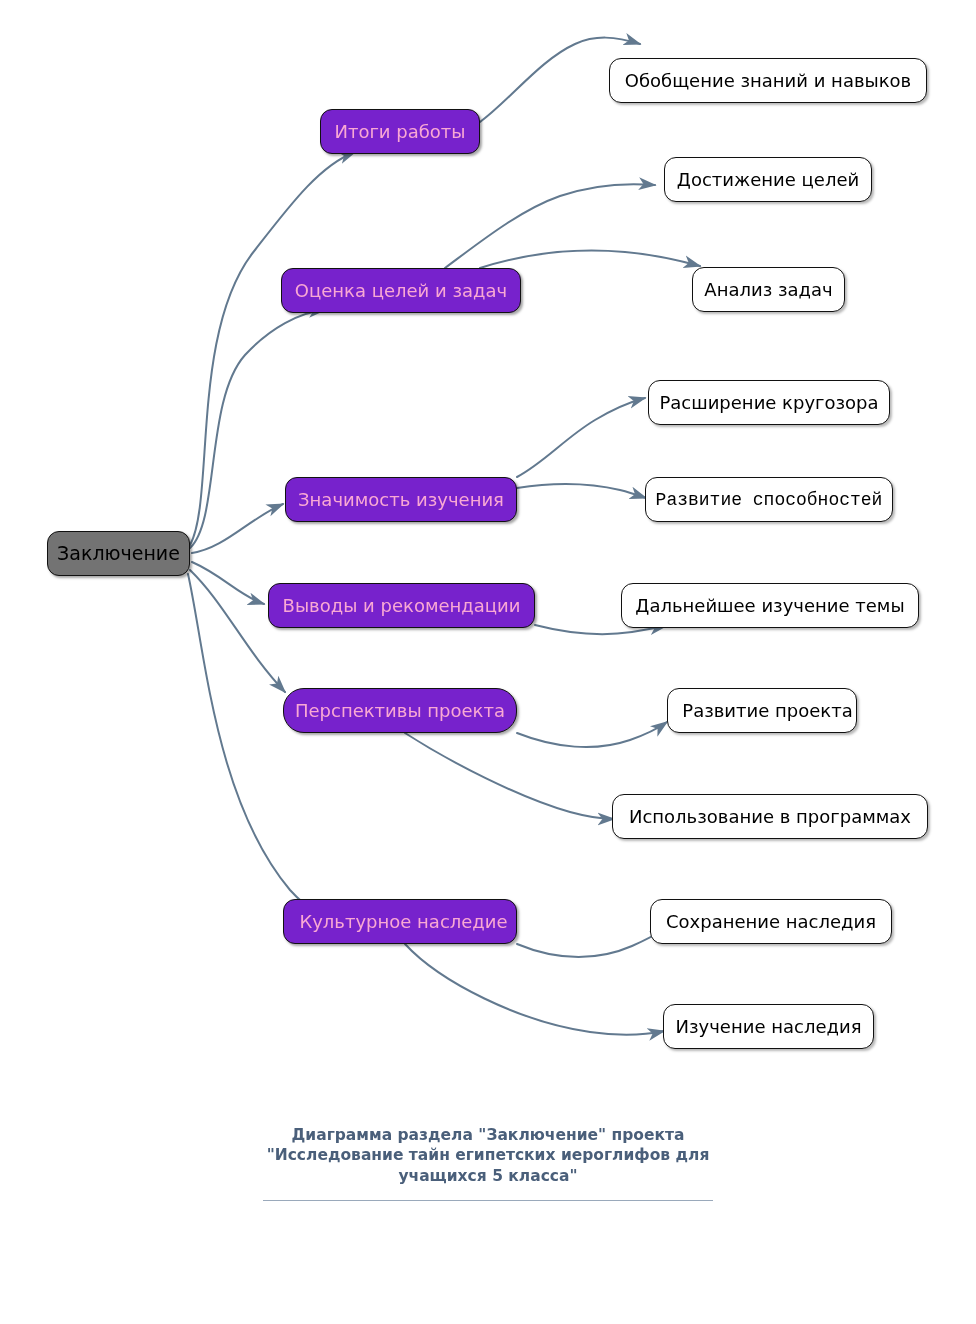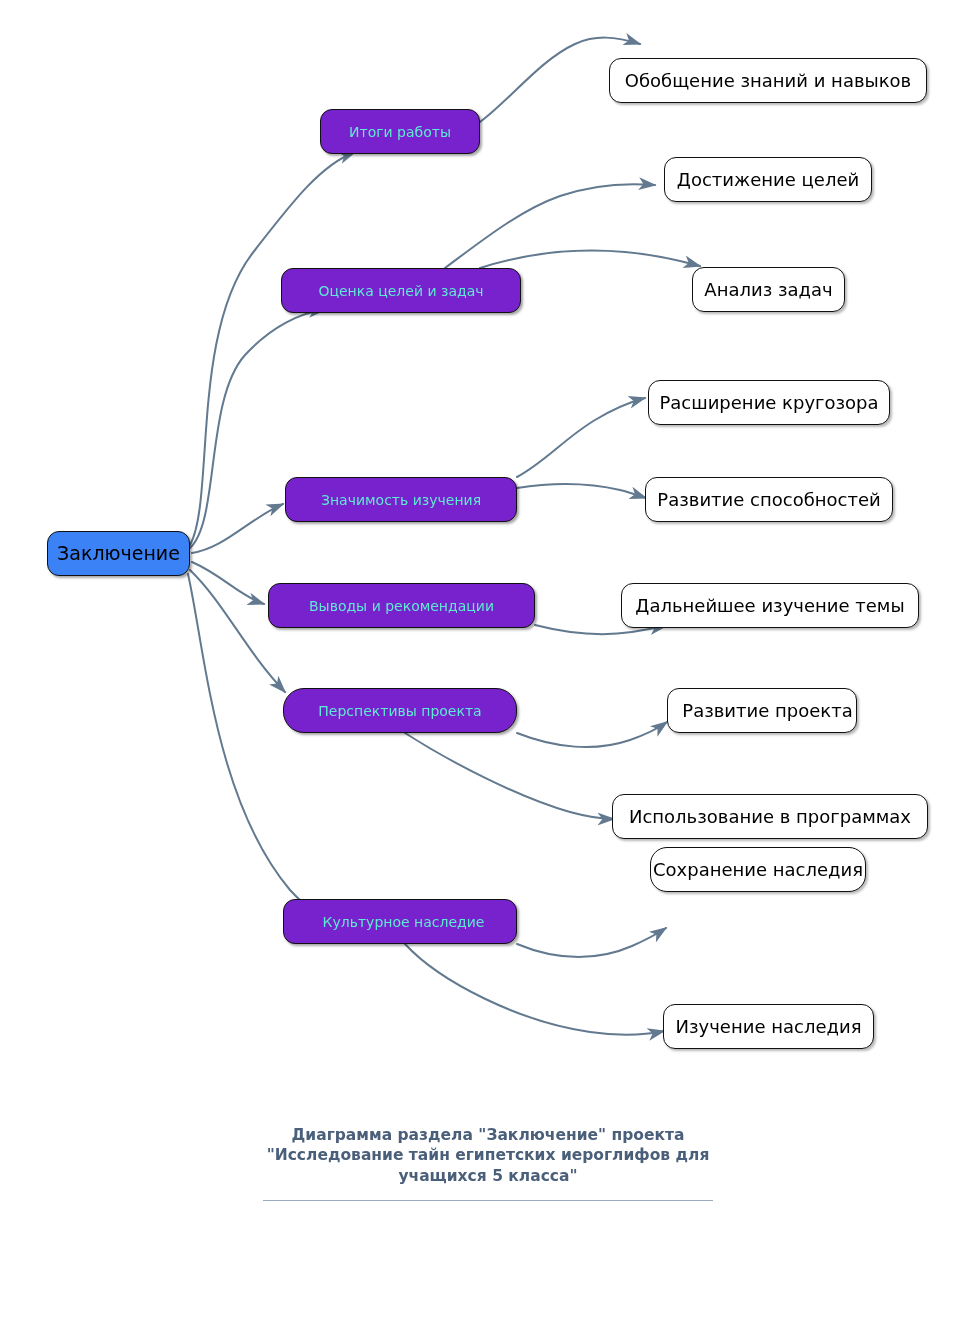--- a/index.html
+++ b/index.html
@@ -42,32 +42,32 @@
     white-space: nowrap;
     line-height: 1;
   }
 
   .node-label {
     display: block;
     line-height: 1;
   }
 
   .node.root {
-    background: #3b82f6;
+    background: #737373;
     border: 1.6px solid #111111;
     color: #000000;
     font-size: 19px;
     box-shadow: 2px 2px 2.5px rgba(0,0,0,0.35);
   }
 
   .node.branch {
     background: #7722cc;
     border: 1.6px solid #111111;
-    color: #5eead4;
-    font-size: 14px;
+    color: #f9a8d4;
+    font-size: 18px;
     box-shadow: 2px 2px 2.5px rgba(0,0,0,0.35);
     align-items: center;
   }
 
   .node.leaf {
     background: #ffffff;
     border: 1.6px solid #111111;
     color: #000000;
     font-size: 18px;
     box-shadow: 2px 2px 2.5px rgba(0,0,0,0.28);
@@ -163,33 +163,33 @@
       </div>
       <div class="node leaf" style="left: 664px; top: 157px; width: 208px; height: 45px;">
         <span class="node-label">Достижение целей</span>
       </div>
       <div class="node leaf" style="left: 692px; top: 267px; width: 153px; height: 45px;">
         <span class="node-label">Анализ задач</span>
       </div>
       <div class="node leaf" style="left: 648px; top: 372px; width: 242px; height: 45px; margin-top: 8px;">
         <span class="node-label">Расширение кругозора</span>
       </div>
-      <div class="node leaf" style="left: 645px; top: 477px; width: 248px; height: 45px;">
+      <div class="node leaf" style="left: 645px; top: 477px; width: 248px; height: 45px; font-family: Liberation Mono, monospace;">
         <span class="node-label">Развитие способностей</span>
       </div>
       <div class="node leaf" style="left: 621px; top: 583px; width: 298px; height: 45px;">
         <span class="node-label">Дальнейшее изучение темы</span>
       </div>
       <div class="node leaf" style="left: 667px; top: 688px; width: 190px; height: 45px; padding-left: 11px;">
         <span class="node-label">Развитие проекта</span>
       </div>
       <div class="node leaf" style="left: 612px; top: 794px; width: 316px; height: 45px;">
         <span class="node-label">Использование в программах</span>
       </div>
-      <div class="node leaf" style="left: 650px; top: 847px; width: 216px; height: 45px; border-radius: 17px;">
+      <div class="node leaf" style="left: 650px; top: 899px; width: 242px; height: 45px;">
         <span class="node-label">Сохранение наследия</span>
       </div>
       <div class="node leaf" style="left: 663px; top: 1004px; width: 211px; height: 45px;">
         <span class="node-label">Изучение наследия</span>
       </div>
     </div>
 
 </div>
 
 <div id="caption-block">

